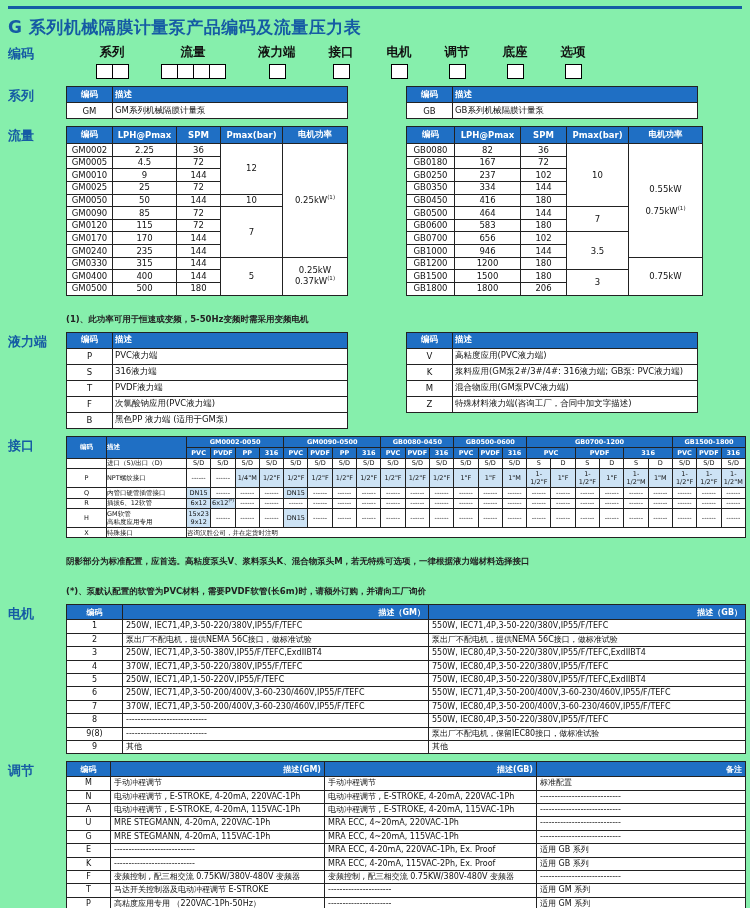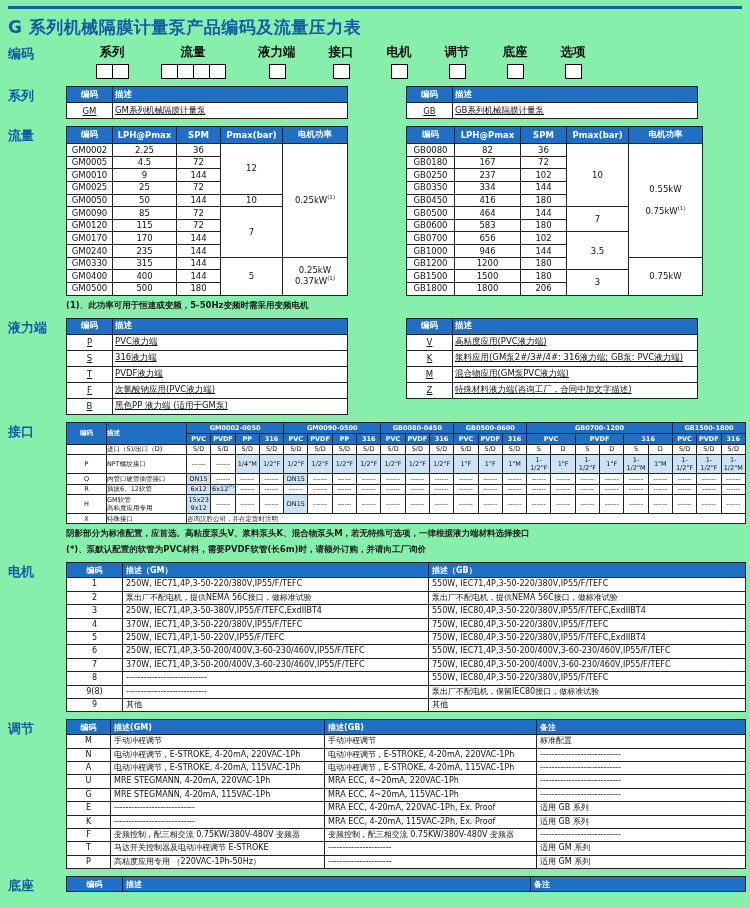--- a/index.html
+++ b/index.html
@@ -16,36 +16,36 @@
   table{border-collapse:collapse;table-layout:fixed;}
   th,td{border:1px solid #222;overflow:hidden;}
   th{background:#1f6fc4;color:#fff;font-weight:bold;text-align:center;}
   td{background:#fff;text-align:center;white-space:pre-line;}
   td.l,th.l{text-align:left;padding-left:3px;}
   td.sh{background:#cde3f5;}
   sup{font-size:65%;line-height:0;}
 
   .t-s  table{width:100%;} 
   .t-s  th{font-size:8.5px;padding:1.5px 2px;}
-  .t-s  td{font-size:8.5px;padding:1.5px 2px;text-decoration:underline;}
+  .t-s  td{font-size:8.5px;padding:1.5px 2px;}
   .w282{width:282px;} .w292{width:292px;}
 
   .t-flow th{font-size:8.5px;padding:2px 1px;}
   .t-flow td{font-size:8.5px;padding:0.5px 1px;line-height:1.25;}
 
   .t-if table{width:676px;}
   .t-if th{font-size:6.5px;padding:1px 0;}
   .t-if td{font-size:6.5px;padding:0.5px 0;line-height:1.3;}
 
   .t-std table{width:676px;}
-  .t-std th{font-size:8px;padding:1.5px 3px;text-align:left;}
+  .t-std th{font-size:8px;padding:1.5px 3px;text-align:right;}
   .t-std th.c{text-align:center;}
   .t-std td{font-size:8px;padding:1px 3px;line-height:1.3;}
 
-  .fnote{font-size:8.5px;font-weight:bold;color:#222;margin-top:4px;line-height:1.35;}
+  .fnote{font-size:8.5px;font-weight:bold;color:#222;margin-top:18px;line-height:1.35;}
 
   .coding-fields{display:flex;margin-left:30px;}
   .cfield{margin-right:33px;text-align:center;}
   .cfield .cf-label{font-size:12.5px;font-weight:bold;color:#111;display:block;margin-bottom:3px;}
   .boxrow{display:flex;justify-content:center;}
   .box{width:15px;height:13px;border:1px solid #000;background:#fff;margin-right:-1px;}
 </style>
 </head>
 <body>
 

